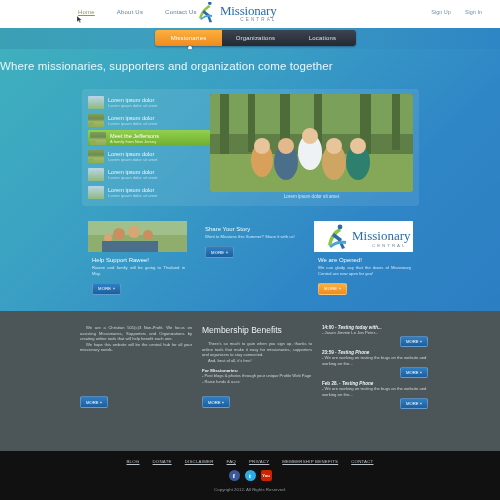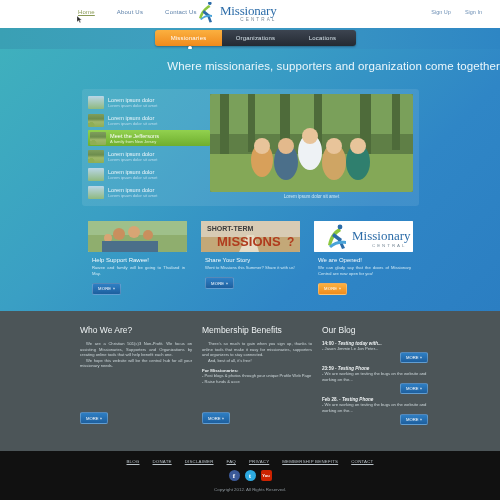--- a/index.html
+++ b/index.html
@@ -64,21 +64,21 @@
     position: absolute; left: 188px; top: 46px; width: 4px; height: 4px;
     border-radius: 50%; background: #fff; box-shadow: 0 0 2px rgba(0,0,0,.5);
   }
 
   
   .hero {
     position: absolute; top: 49px; left: 0; right: 0; height: 262px;
     background: linear-gradient(135deg,#3fb0bd 0%,#3a9fc4 35%,#2f86c6 70%,#2b7ec2 100%);
   }
   .tagline {
-    text-align: right; color: #eaf6fb; font-size: 11.5px;
+    text-align: left; color: #eaf6fb; font-size: 11.5px;
     padding-top: 11px; letter-spacing: .1px; font-weight: 300;
   }
 
   .panel {
     position: absolute; left: 82px; top: 40px; width: 337px; height: 117px;
     background: rgba(255,255,255,.09); border-radius: 3px;
   }
 
   
   .flist { position: absolute; left: 6px; top: 5px; width: 118px; }
@@ -340,30 +340,20 @@
             <rect x="14" y="20" width="56" height="11" fill="#4b6f8a"></rect>
               </g>
           </svg>
         </div>
         <div class="ctitle">Help Support Rawee!</div>
         <div class="cbody">Rawee and family will be going to Thailand in May.</div>
         <div class="more">MORE »</div>
       </div>
 
       <div class="card">
-        <div class="cimg">
-          <svg width="99" height="31" viewBox="0 0 99 31" preserveAspectRatio="none">
-            <rect width="99" height="31" fill="#d8cbb4"></rect>
-            <rect y="16" width="99" height="15" fill="#c3a878"></rect>
-            <path d="M38 31 L46 14 L53 14 L58 31 Z" fill="#e6dcc6"></path>
-            <text x="6" y="10" font-family="Liberation Sans, sans-serif" font-size="7" font-weight="bold" fill="#3b3b3b">SHORT-TERM</text>
-            <text x="16" y="25" font-family="Liberation Sans, sans-serif" font-size="13" font-weight="bold" fill="#b03c1e">MISSIONS</text>
-            <text x="86" y="25" font-family="Liberation Sans, sans-serif" font-size="12" font-weight="bold" fill="#b03c1e">?</text>
-          </svg>
-        </div>
         <div class="ctitle">Share Your Story</div>
         <div class="cbody">Went to Missions this Summer? Share it with us!</div>
         <div class="more">MORE »</div>
       </div>
 
       <div class="card">
         <div class="cimg">
           <svg width="99" height="31" viewBox="0 0 99 31" preserveAspectRatio="none">
             <rect width="99" height="31" fill="#ffffff"></rect>
             <path d="M14 24 C16 14, 20 10, 25 7 L27 10 C22 13, 19 17, 17 25 Z" fill="#8cc63f"></path>
@@ -380,21 +370,20 @@
         <div class="more orange">MORE »</div>
       </div>
 
     </div>
   </div>
 
   <div class="dark">
     <div class="cols">
 
       <div class="col c1">
-        <div class="coltitle">Who We Are?</div>
         <div class="colbody">
           <p>We are a Christian 501(c)3 Non-Profit. We focus on assisting Missionaries, Supporters and Organizations by creating online tools that will help benefit each one.</p>
           <p>We hope this website will be the central hub for all your missionary needs.</p>
         </div>
         <div class="colmore">MORE »</div>
       </div>
 
       <div class="col c2">
         <div class="coltitle">Membership Benefits</div>
         <div class="colbody">
@@ -403,21 +392,20 @@
         </div>
         <div class="subhead">For Missionaries:</div>
         <div class="bullets">
           <div>- Post blogs &amp; photos through your unique Profile Web Page</div>
           <div>- Raise funds &amp; acce</div>
         </div>
         <div class="colmore">MORE »</div>
       </div>
 
       <div class="col c3">
-        <div class="coltitle">Our Blog</div>
 
         <div class="bpost">
           <div class="bhead"><span class="btime">14:00 - </span><span>Testing today with...</span></div>
           <div class="bsnip">- Jason Jimmie Le Jon Peter...</div>
           <div class="bmore">MORE »</div>
           <div style="clear:both"></div>
         </div>
 
         <div class="bpost">
           <div class="bhead"><span class="btime">23:59 - </span><span>Testing Phone</span></div>

